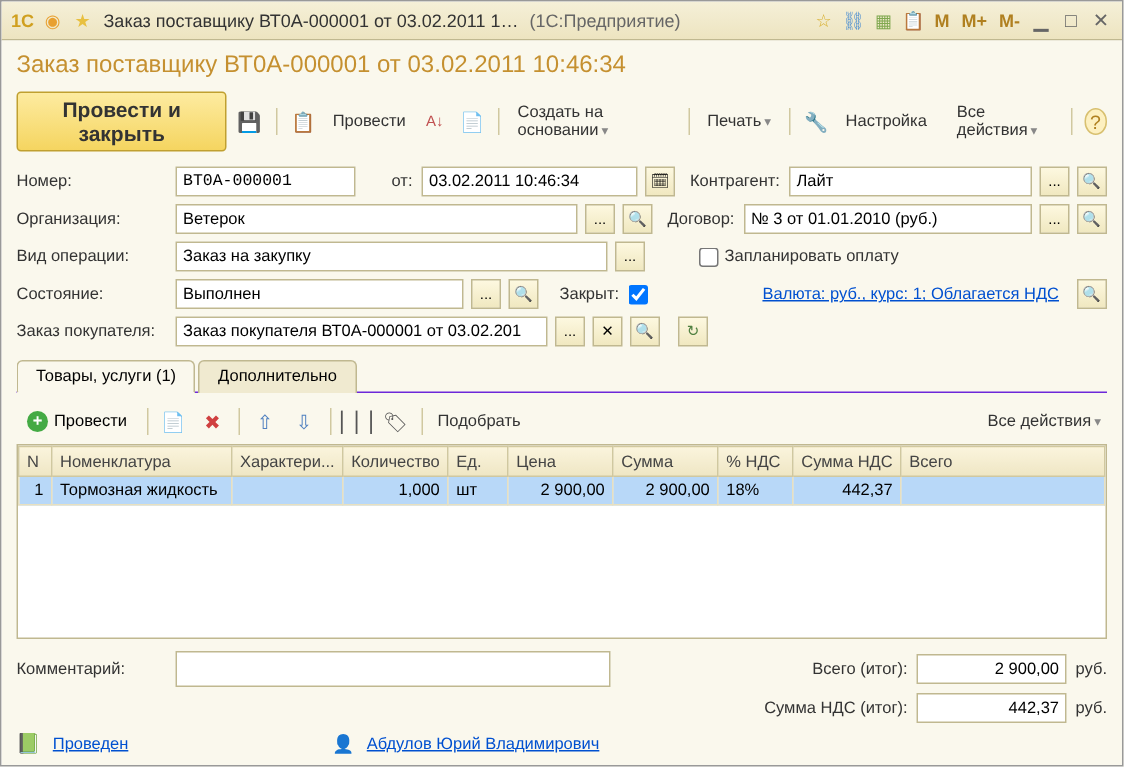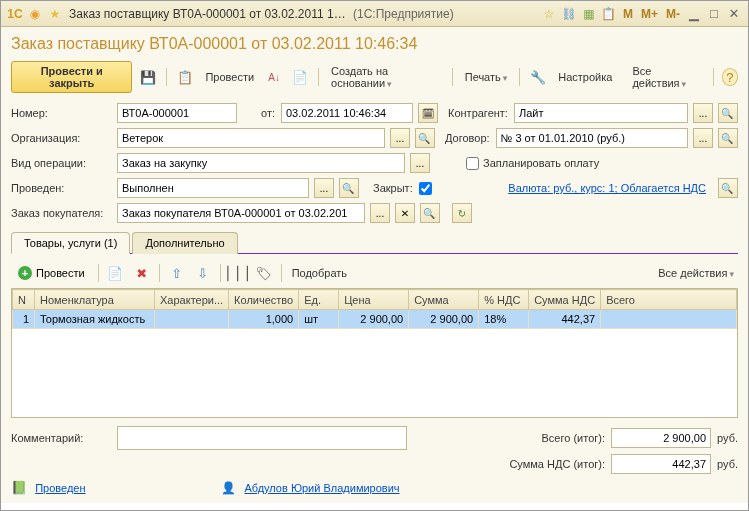--- a/index.html
+++ b/index.html
@@ -7,21 +7,21 @@
 .titlebar { height: 26px; background: linear-gradient(#f5f0d8, #ede4c0); display: flex; align-items: center; padding: 0 4px; border-bottom: 1px solid #c0b890; }
 .tb-ico { width: 16px; height: 16px; margin: 0 2px; display: inline-flex; align-items: center; justify-content: center; font-size: 12px; cursor: pointer; }
 .title-txt { flex: 0 1 auto; font-size: 12px; color: #333; margin-left: 4px; white-space: nowrap; overflow: hidden; text-overflow: ellipsis; max-width: 280px; }
 .title-app { font-size: 12px; color: #666; margin-left: 4px; }
 .tb-spacer { flex: 1; }
 .mem-btn { font-weight: bold; color: #b08020; margin: 0 4px; cursor: pointer; font-size: 12px; }
 .win-btn { width: 20px; height: 16px; display: inline-flex; align-items: center; justify-content: center; cursor: pointer; color: #666; font-size: 13px; }
 .content { padding: 8px 10px; background: #faf8ed; }
 h1.doc-title { font-size: 16px; color: #c59030; font-weight: normal; margin-bottom: 8px; }
 .toolbar { display: flex; align-items: center; gap: 6px; margin-bottom: 10px; flex-wrap: nowrap; }
-.btn-main { background: linear-gradient(#fdeba0, #f5d560); border: 1px solid #c0a030; border-radius: 3px; padding: 3px 10px; font-weight: bold; font-size: 11px; cursor: pointer; color: #333; }
+.btn-main { background: linear-gradient(#fdeba0, #f5d560); border: 1px solid #c0a030; border-radius: 3px; padding: 3px 10px; font-weight: bold; font-size: 14px; cursor: pointer; color: #333; }
 .btn-icon { width: 22px; height: 22px; border: 1px solid transparent; border-radius: 3px; display: inline-flex; align-items: center; justify-content: center; cursor: pointer; font-size: 13px; }
 .sep { width: 1px; height: 18px; background: #d0c8a0; margin: 0 2px; }
 .tb-link { color: #333; cursor: pointer; padding: 2px 4px; font-size: 11px; }
 .tb-link .dd { color: #888; font-size: 9px; margin-left: 2px; }
 .form-grid { display: flex; flex-direction: column; gap: 5px; margin-bottom: 8px; }
 .form-row { display: flex; align-items: center; gap: 6px; }
 .lbl { color: #333; font-size: 11px; }
 .lbl-w1 { width: 100px; }
 .inp { height: 20px; border: 1px solid #c0b890; background: #fff; padding: 1px 4px; font-size: 11px; font-family: inherit; }
 .inp-btn { width: 20px; height: 20px; border: 1px solid #c0b890; background: linear-gradient(#fdf8e0, #f0e8c0); cursor: pointer; font-size: 10px; display: inline-flex; align-items: center; justify-content: center; margin-left: -1px; }
@@ -86,23 +86,23 @@
     <span class="tb-link">Настройка</span>
     <span class="tb-spacer"></span>
     <span class="tb-link"><span>Все действия</span><span class="dd">▾</span></span>
     <span class="sep"></span>
     <span class="btn-icon" style="border:1px solid #d8c070;border-radius:50%;background:#fdf0c0;color:#b08020;width:18px;height:18px;">?</span>
   </div>
 
   <div class="form-grid">
     <div class="form-row">
       <span class="lbl lbl-w1">Номер:</span>
-      <input class="inp" style="width: 120px;" value="ВТ0А-000001">
+      <input class="inp" style="width: 120px; font-family: Liberation Mono, monospace;" value="ВТ0А-000001">
       <span class="lbl" style="width:32px;text-align:right">от:</span>
-      <input class="inp" style="width: 132px;" value="03.02.2011 10:46:34">
+      <input class="inp" style="width: 144px;" value="03.02.2011 10:46:34">
       <span class="inp-btn">🗓</span>
       <span class="lbl" style="margin-left:4px">Контрагент:</span>
       <input class="inp" style="flex: 1 1 0%;" value="Лайт">
       <span class="inp-btn">...</span>
       <span class="inp-btn" style="color:#b08030;">🔍</span>
     </div>
     <div class="form-row">
       <span class="lbl lbl-w1">Организация:</span>
       <input class="inp" style="width: 268px;" value="Ветерок">
       <span class="inp-btn">...</span>
@@ -115,21 +115,21 @@
     <div class="form-row">
       <span class="lbl lbl-w1">Вид операции:</span>
       <input class="inp" style="width: 288px;" value="Заказ на закупку">
       <span class="inp-btn">...</span>
       <span style="margin-left:30px;display:flex;align-items:center;">
         <input type="checkbox" class="chk" style="">
         <span class="lbl">Запланировать оплату</span>
       </span>
     </div>
     <div class="form-row">
-      <span class="lbl lbl-w1">Проведен:</span>
+      <span class="lbl lbl-w1">Состояние:</span>
       <input class="inp" style="width: 192px;" value="Выполнен">
       <span class="inp-btn">...</span>
       <span class="inp-btn" style="color:#b08030;">🔍</span>
       <span class="lbl" style="margin-left:8px">Закрыт:</span>
       <input type="checkbox" checked="" style="">
       <span class="tb-spacer"></span>
       <span class="link-blue">Валюта: руб., курс: 1; Облагается НДС</span>
       <span class="inp-btn" style="margin-left:6px;color:#b08030;">🔍</span>
     </div>
     <div class="form-row">

